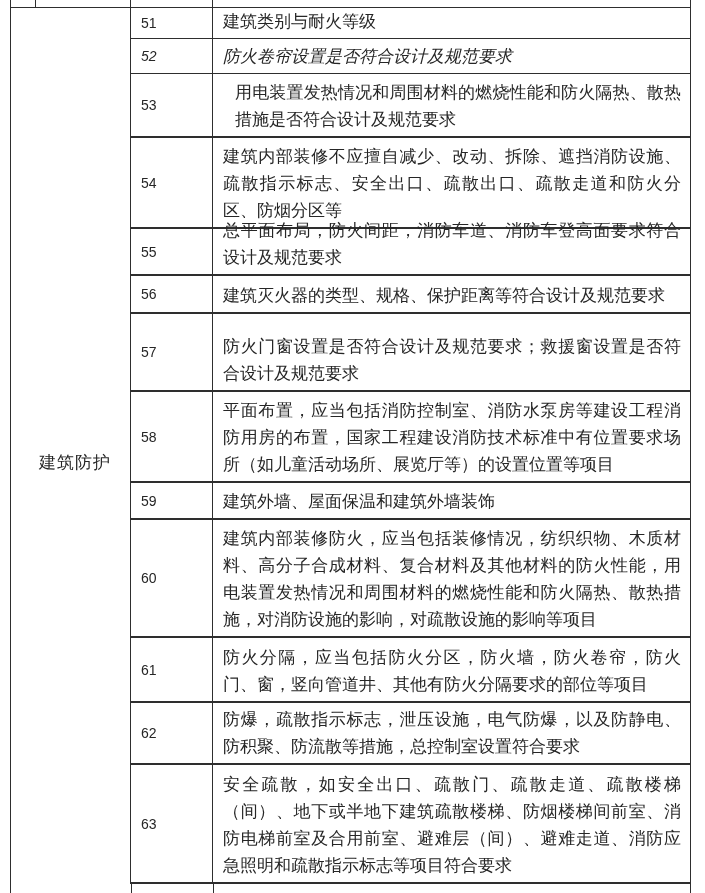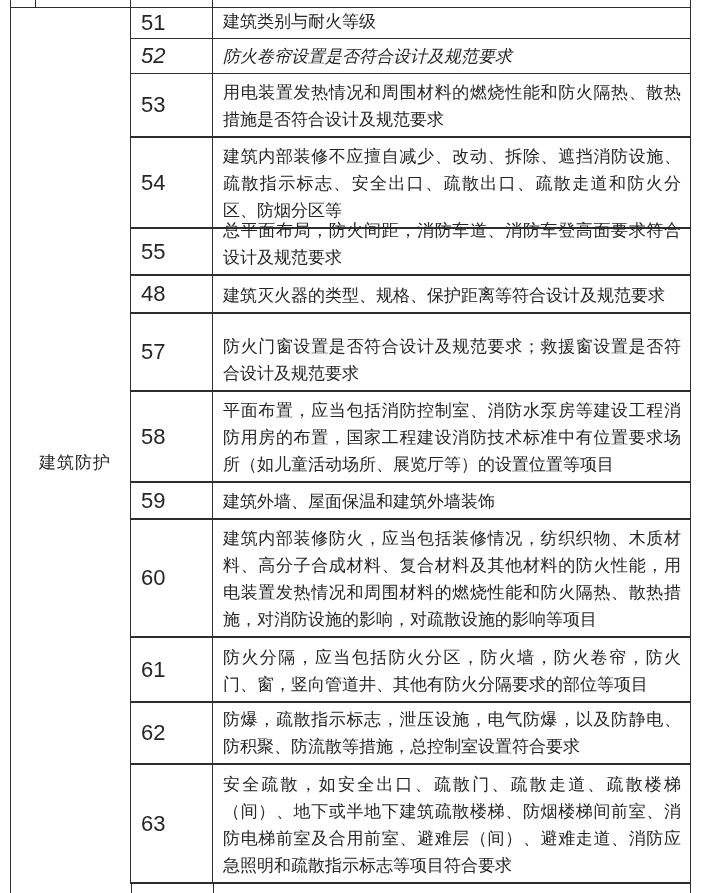--- a/index.html
+++ b/index.html
@@ -69,38 +69,38 @@
   }
   .row {
     display: flex;
     box-sizing: border-box;
     border-bottom: 2px solid #2e2e2e;
     flex: none;
   }
   
   .row:nth-child(1)  { height: 31px; border-bottom-width: 1px; }
   .row:nth-child(2)  { height: 35px; border-bottom-width: 1px; font-style: italic; }
-  .row:nth-child(3)  { height: 64px; }
+  .row:nth-child(3)  { height: 64px; gap: 12px; }
   .row:nth-child(4)  { height: 91px; }
   .row:nth-child(5)  { height: 47px; }
   .row:nth-child(6)  { height: 38px; }
   .row:nth-child(7)  { height: 78px; }
   .row:nth-child(8)  { height: 91px; }
   .row:nth-child(9)  { height: 37px; }
   .row:nth-child(10) { height: 118px; }
   .row:nth-child(11) { height: 65px; }
   .row:nth-child(12) { height: 62px; }
   .row:nth-child(13) { height: 119px; }
   .cell { box-sizing: border-box; display: flex; align-items: center; }
   .num {
     width: 82px;
     flex: none;
     border-right: 1px solid #2e2e2e;
     padding-left: 10px;
-    font-size: 22px;
+    font-size: 14px;
   }
   .desc {
     flex: 1;
     min-width: 0;
     padding: 3px 9px 3px 10px;
     align-items: flex-end;
   }
   .desctext {
     width: 100%;
     font-size: 17px;
@@ -175,21 +175,21 @@
     <div class="cell num">
       <span>55</span>
     </div>
     <div class="cell desc">
       <span class="desctext">总平面布局，防火间距，消防车道、消防车登高面要求符合设计及规范要求</span>
     </div>
   </div>
 
   <div class="row">
     <div class="cell num">
-      <span>48</span>
+      <span>56</span>
     </div>
     <div class="cell desc">
       <span class="desctext">建筑灭火器的类型、规格、保护距离等符合设计及规范要求</span>
     </div>
   </div>
 
   <div class="row">
     <div class="cell num">
       <span>57</span>
     </div>

